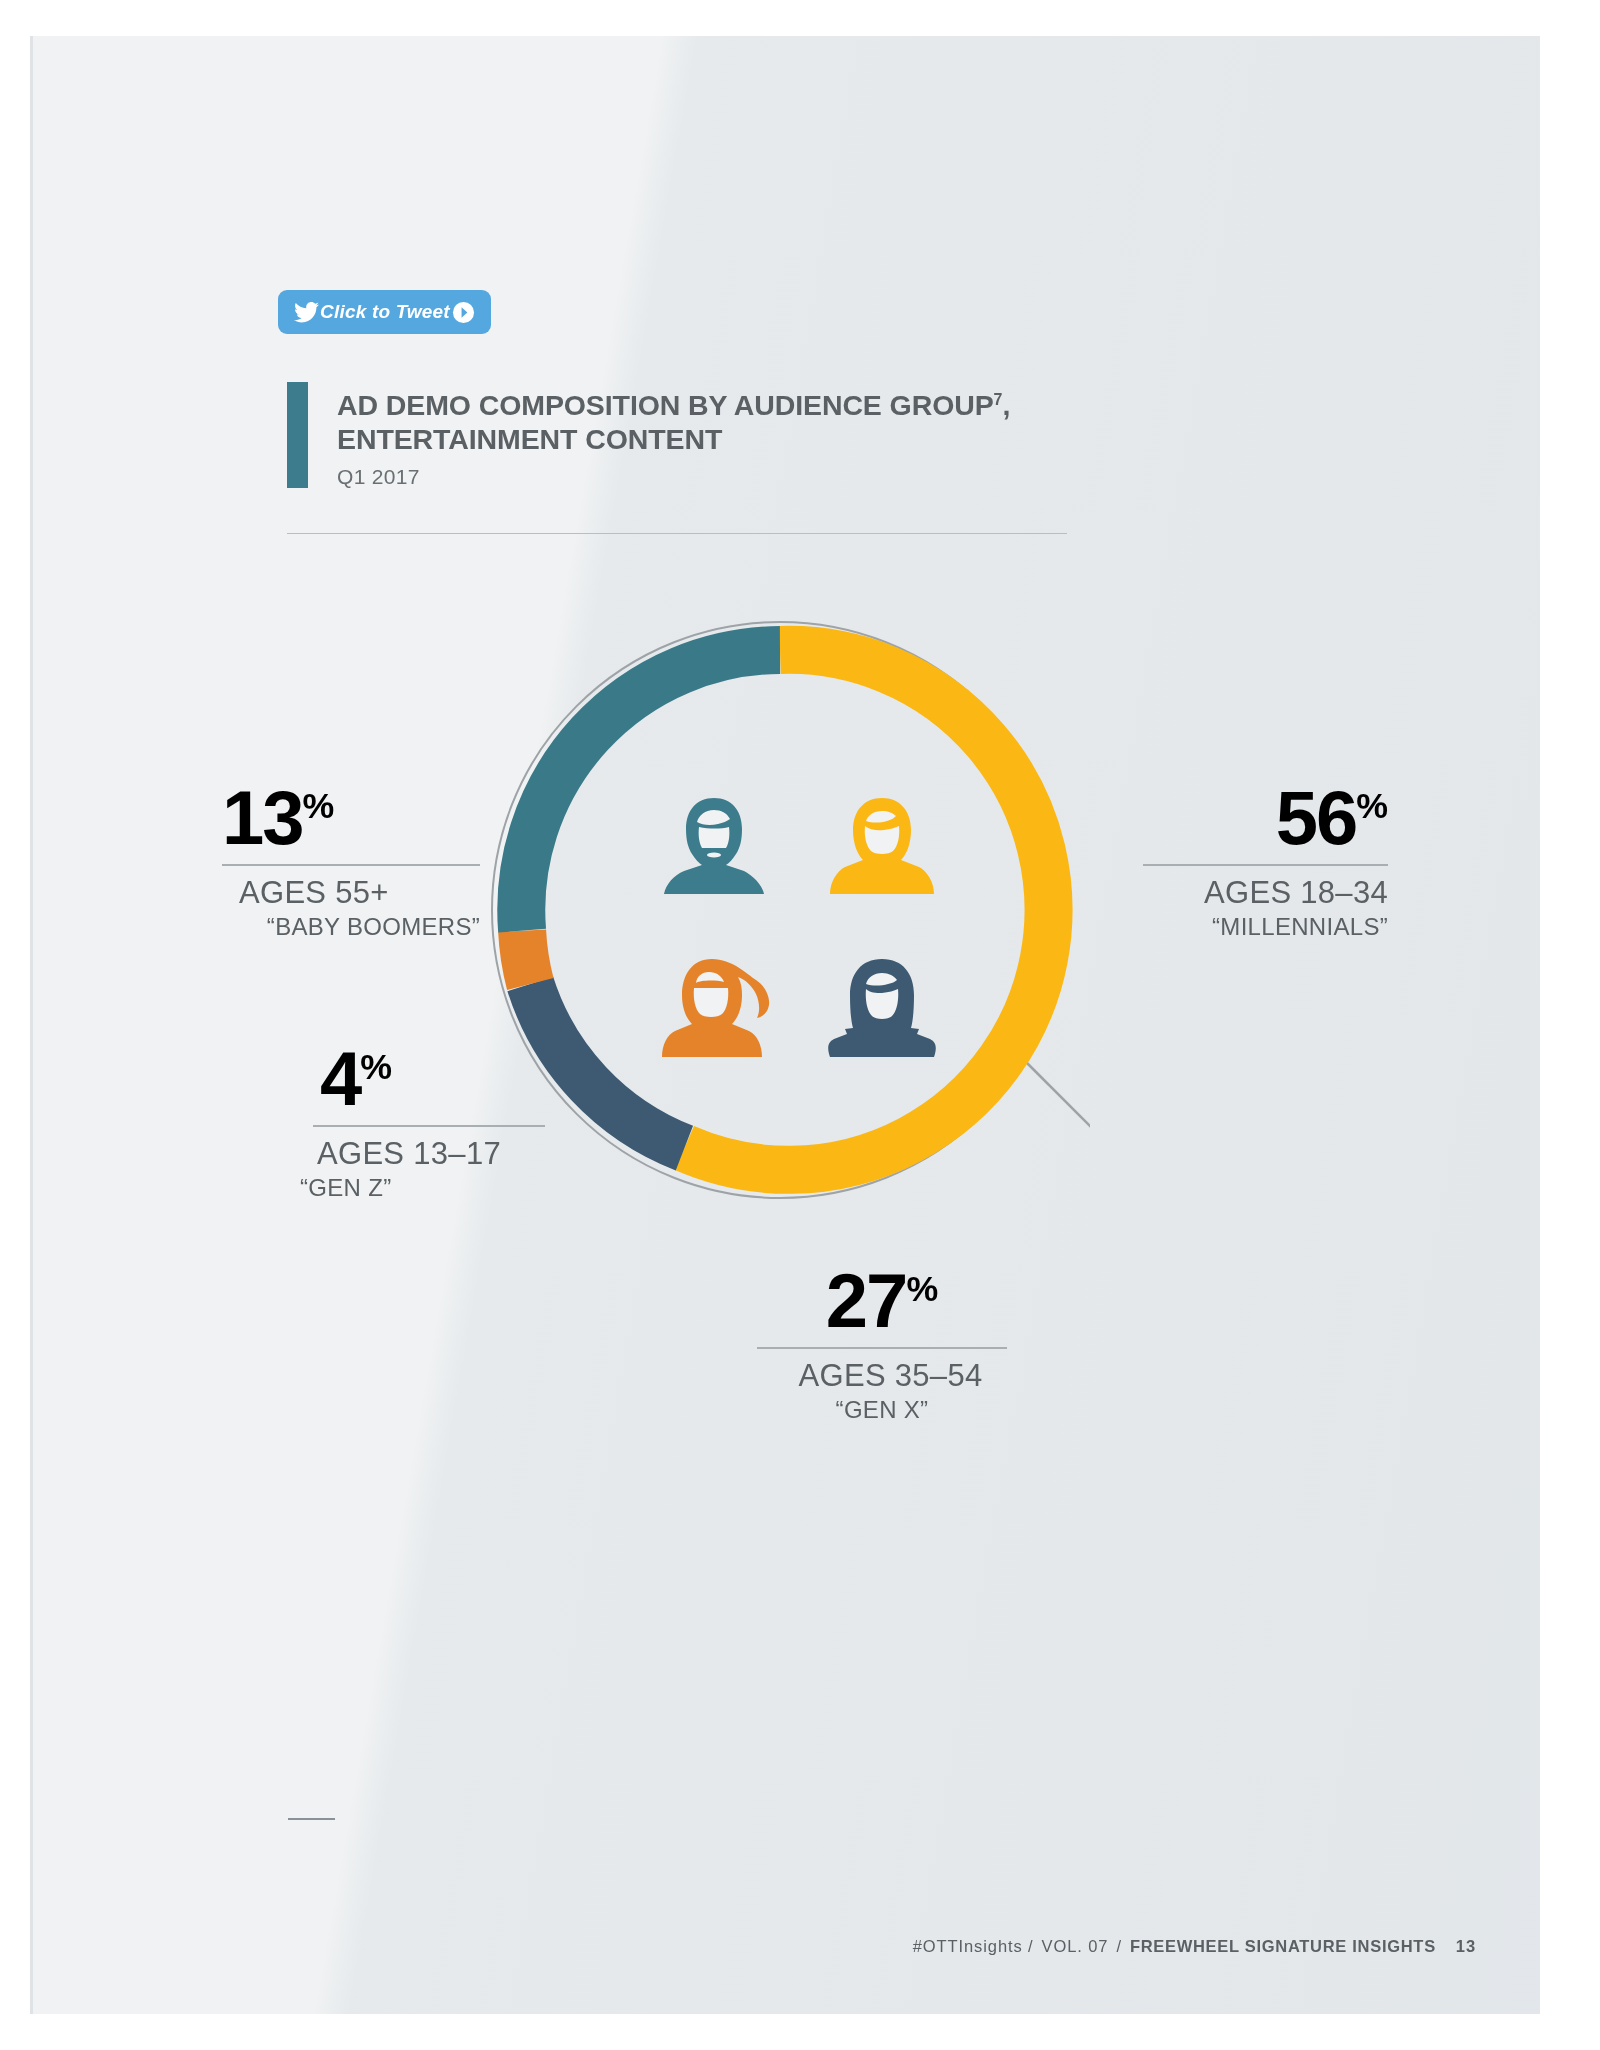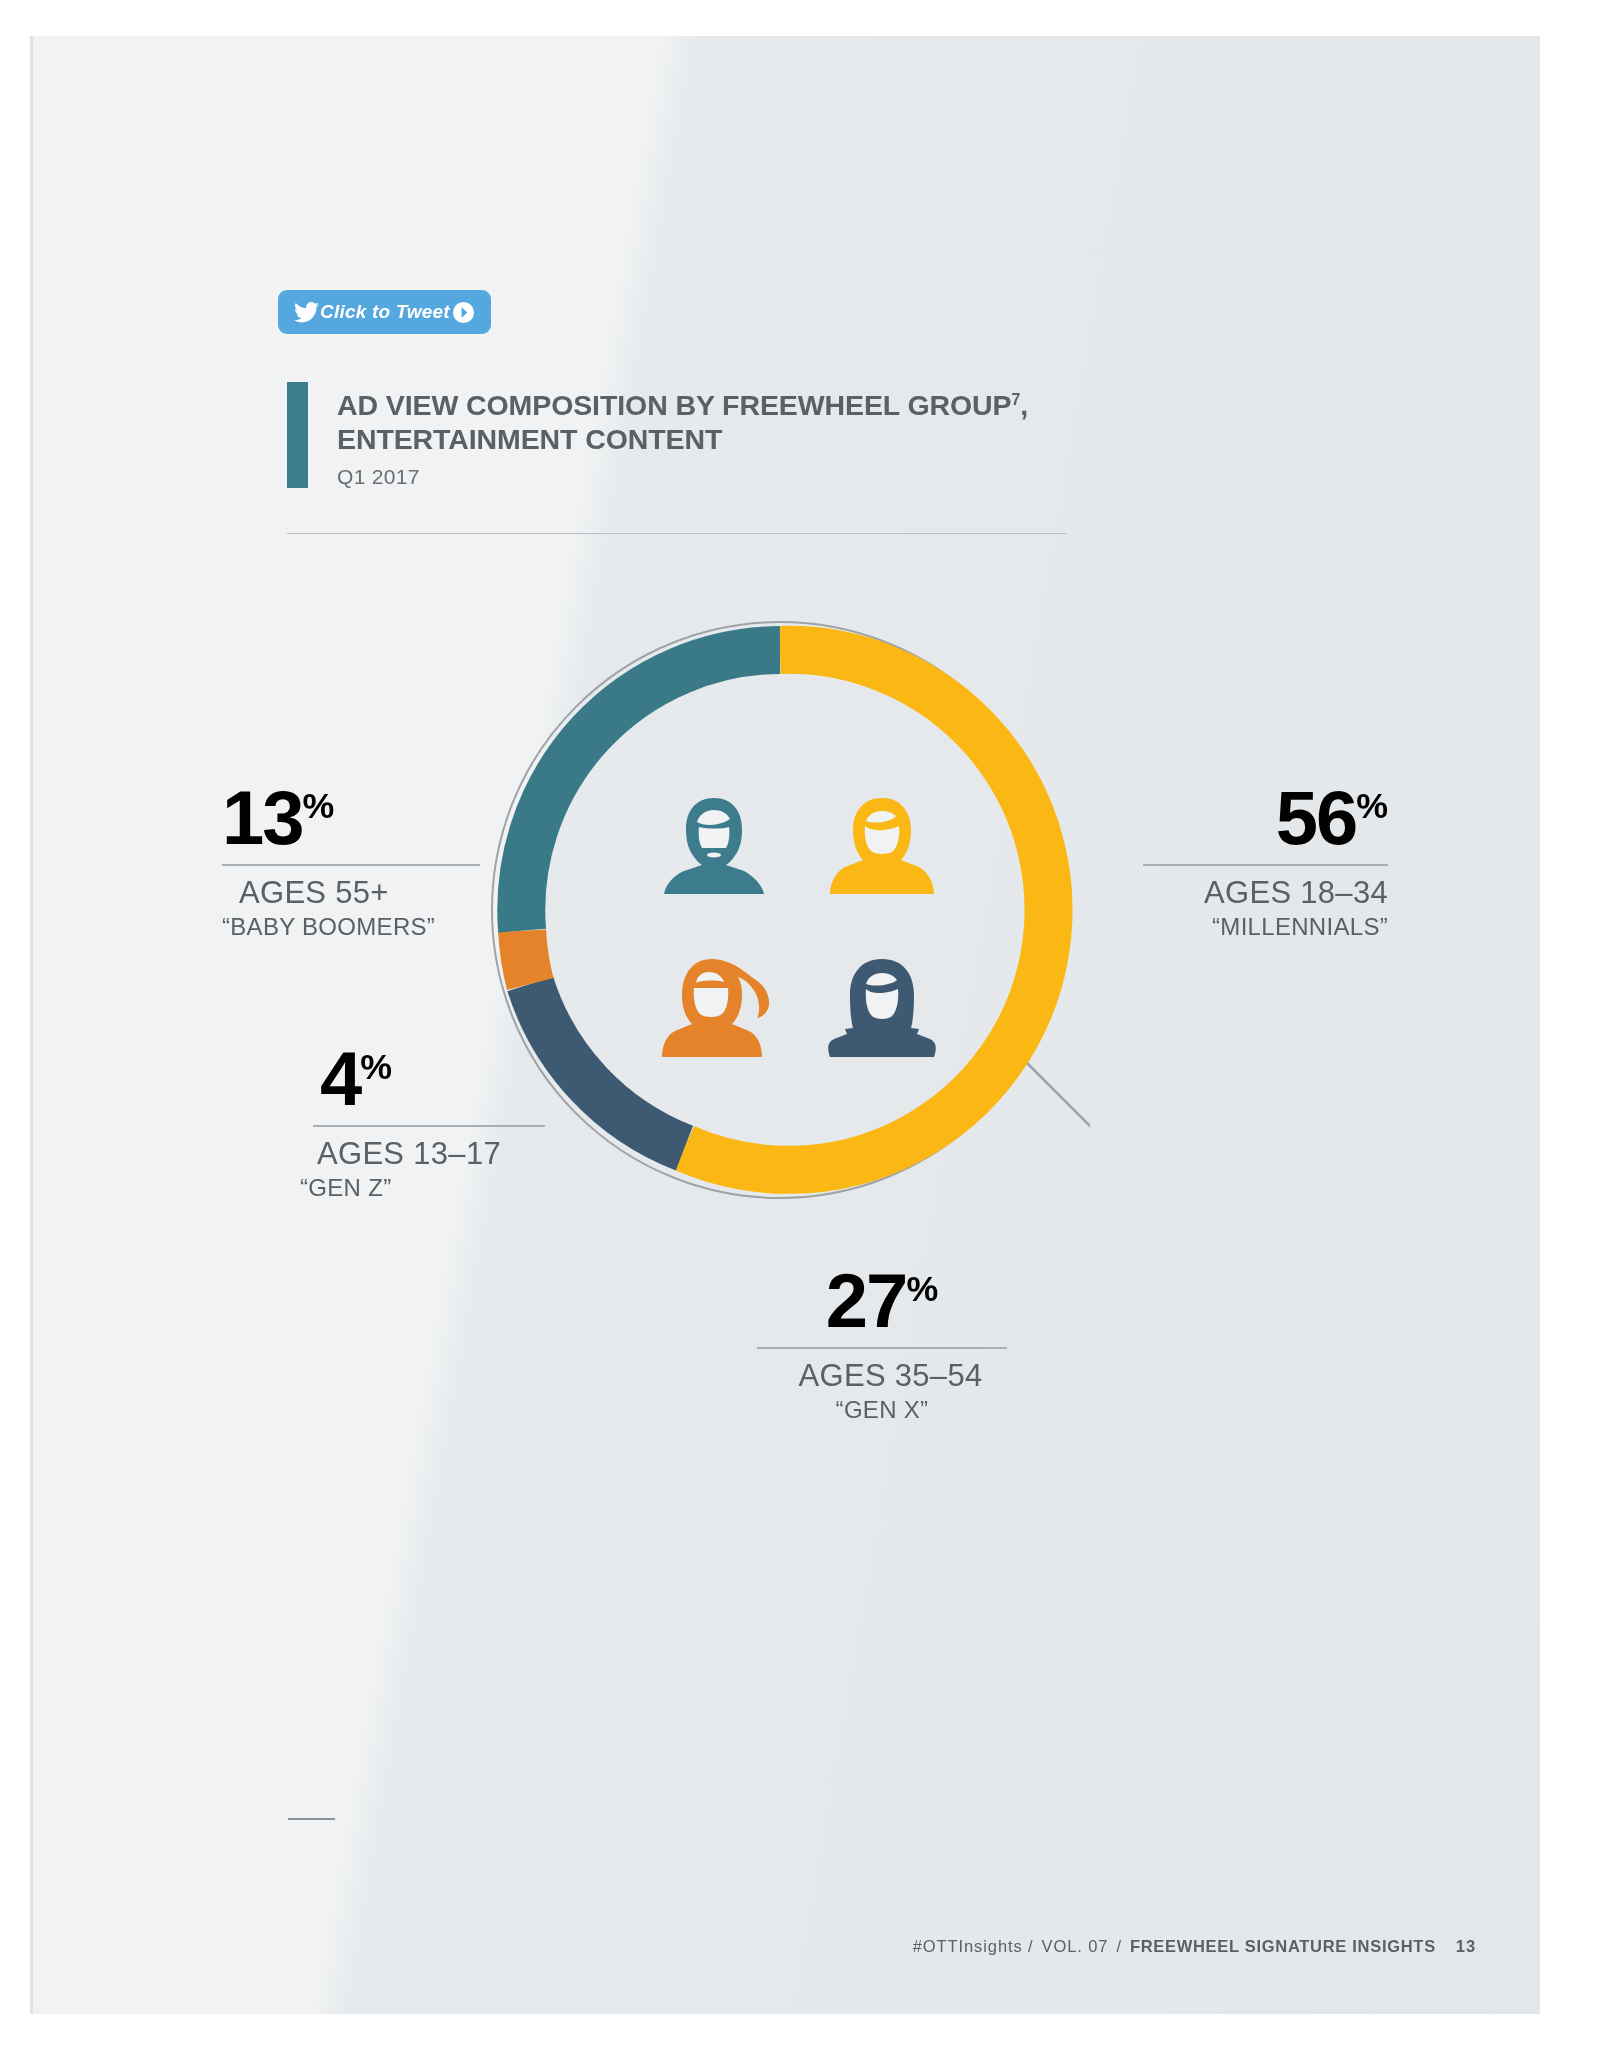--- a/index.html
+++ b/index.html
@@ -88,21 +88,21 @@
     font-size:24px; color:#5a6064; letter-spacing:0.3px; white-space:nowrap; margin-top:2px; font-weight:400;
   }
   .stat.right { text-align:right; }
 
   #stat-millennials { left:1143px; top:782px; }
   #stat-millennials .rule { width:245px; }
   #stat-boomers { left:222px; top:782px; width:258px; }
   #stat-boomers .pct { text-align:left; }
   #stat-boomers .rule { width:258px; }
   #stat-boomers .ages { text-align:left; }
-  #stat-boomers .nick { }
+  #stat-boomers .nick { text-align:right; }
   #stat-genz { left:300px; top:1043px; width:245px; }
   #stat-genz .pct { text-align:left; padding-left:20px; }
   #stat-genz .rule { width:232px; margin-left:13px; }
   #stat-genz .ages { text-align:left; }
   #stat-genz .nick { text-align:left; }
   #stat-genx { left:757px; top:1265px; width:250px; }
   #stat-genx .pct { text-align:center; }
   #stat-genx .rule { width:250px; }
   #stat-genx .ages { text-align:center; }
   #stat-genx .nick { text-align:center; }
@@ -151,21 +151,21 @@
     </svg>
     <span class="tweet-label">Click to Tweet</span>
     <svg class="tweet-arrow" viewBox="0 0 24 24">
       <circle cx="12" cy="12" r="11" fill="#ffffff"></circle>
       <path fill="#55a7e0" d="M10 6.5l6 5.5-6 5.5V6.5z"></path>
     </svg>
   </div>
 
   <div class="head-bar"></div>
   <div class="head-text">
-    <div class="chart-title"><span>AD VIEW COMPOSITION BY FREEWHEEL GROUP</span><sup>7</sup><span>,</span><br><span>ENTERTAINMENT CONTENT</span></div>
+    <div class="chart-title"><span>AD DEMO COMPOSITION BY AUDIENCE GROUP</span><sup>7</sup><span>,</span><br><span>ENTERTAINMENT CONTENT</span></div>
     <div class="period">Q1 2017</div>
   </div>
   <div class="head-rule"></div>
 
   <div class="donut-wrap">
     <svg width="620" height="620" viewBox="0 0 620 620">
 
       <circle cx="310" cy="310" r="288" fill="none" stroke="#9ea3a7" stroke-width="2"></circle>
 
       <line x1="556" y1="462" x2="666" y2="572" stroke="#9ea3a7" stroke-width="2.5"></line>

